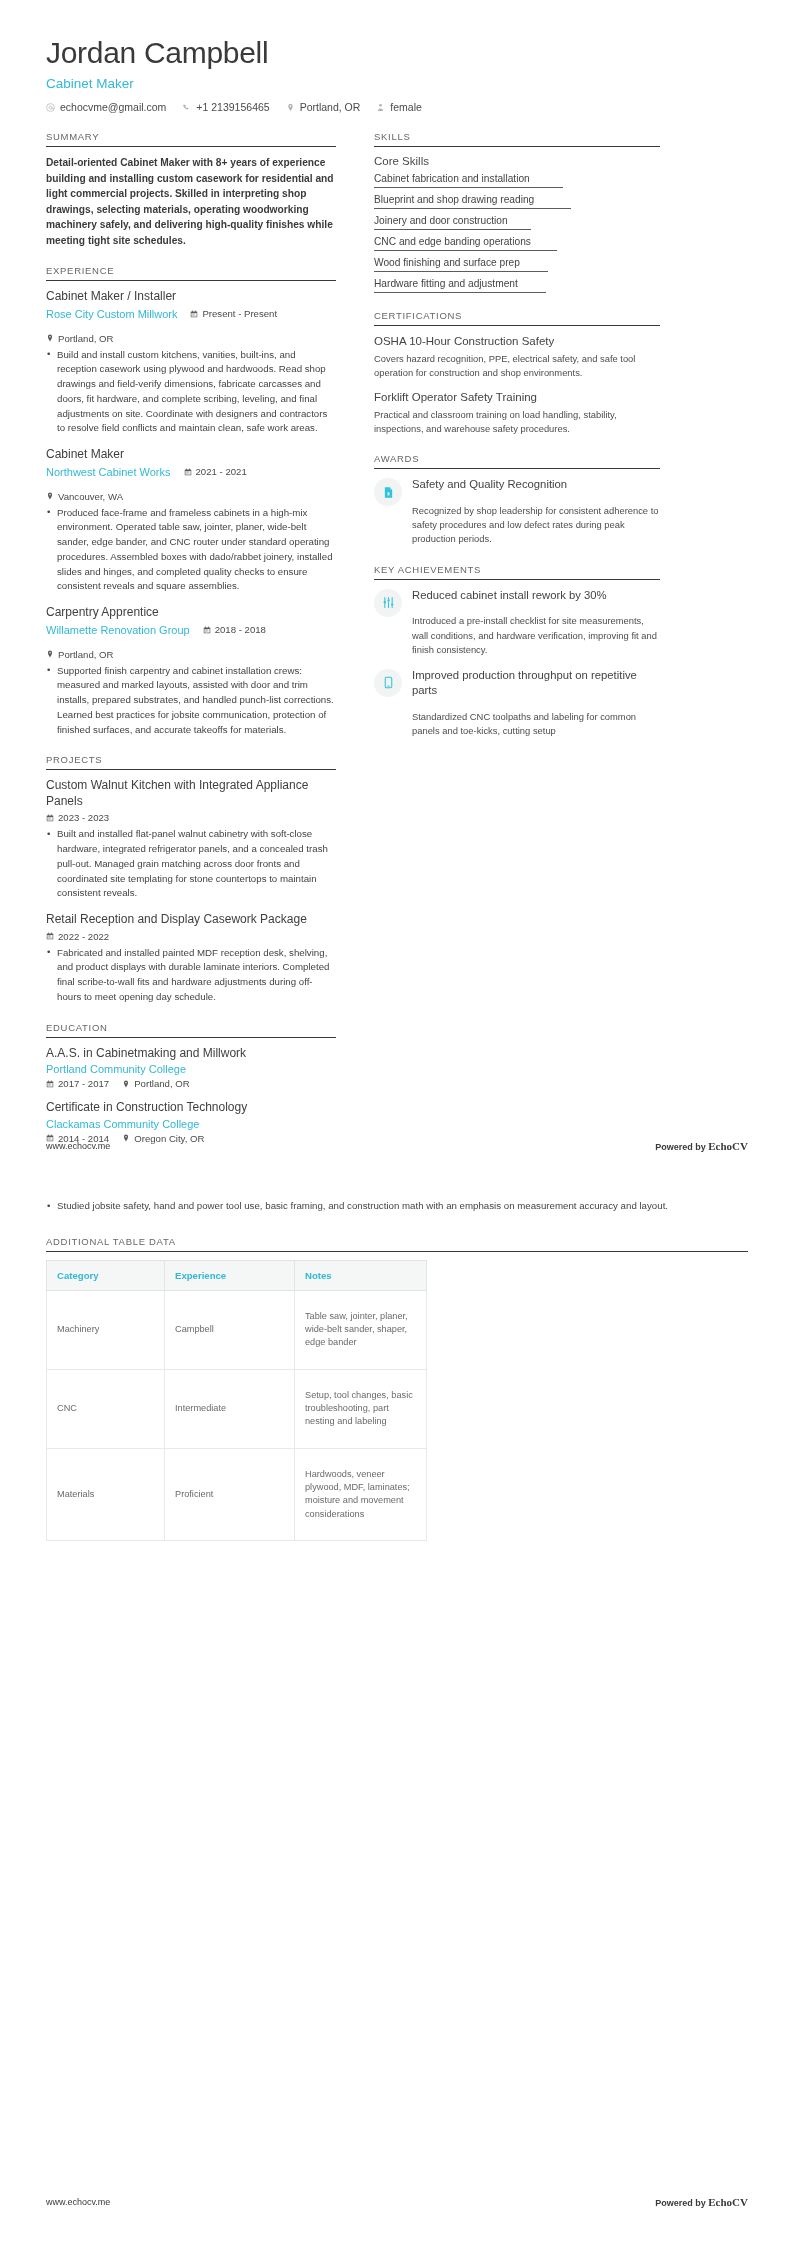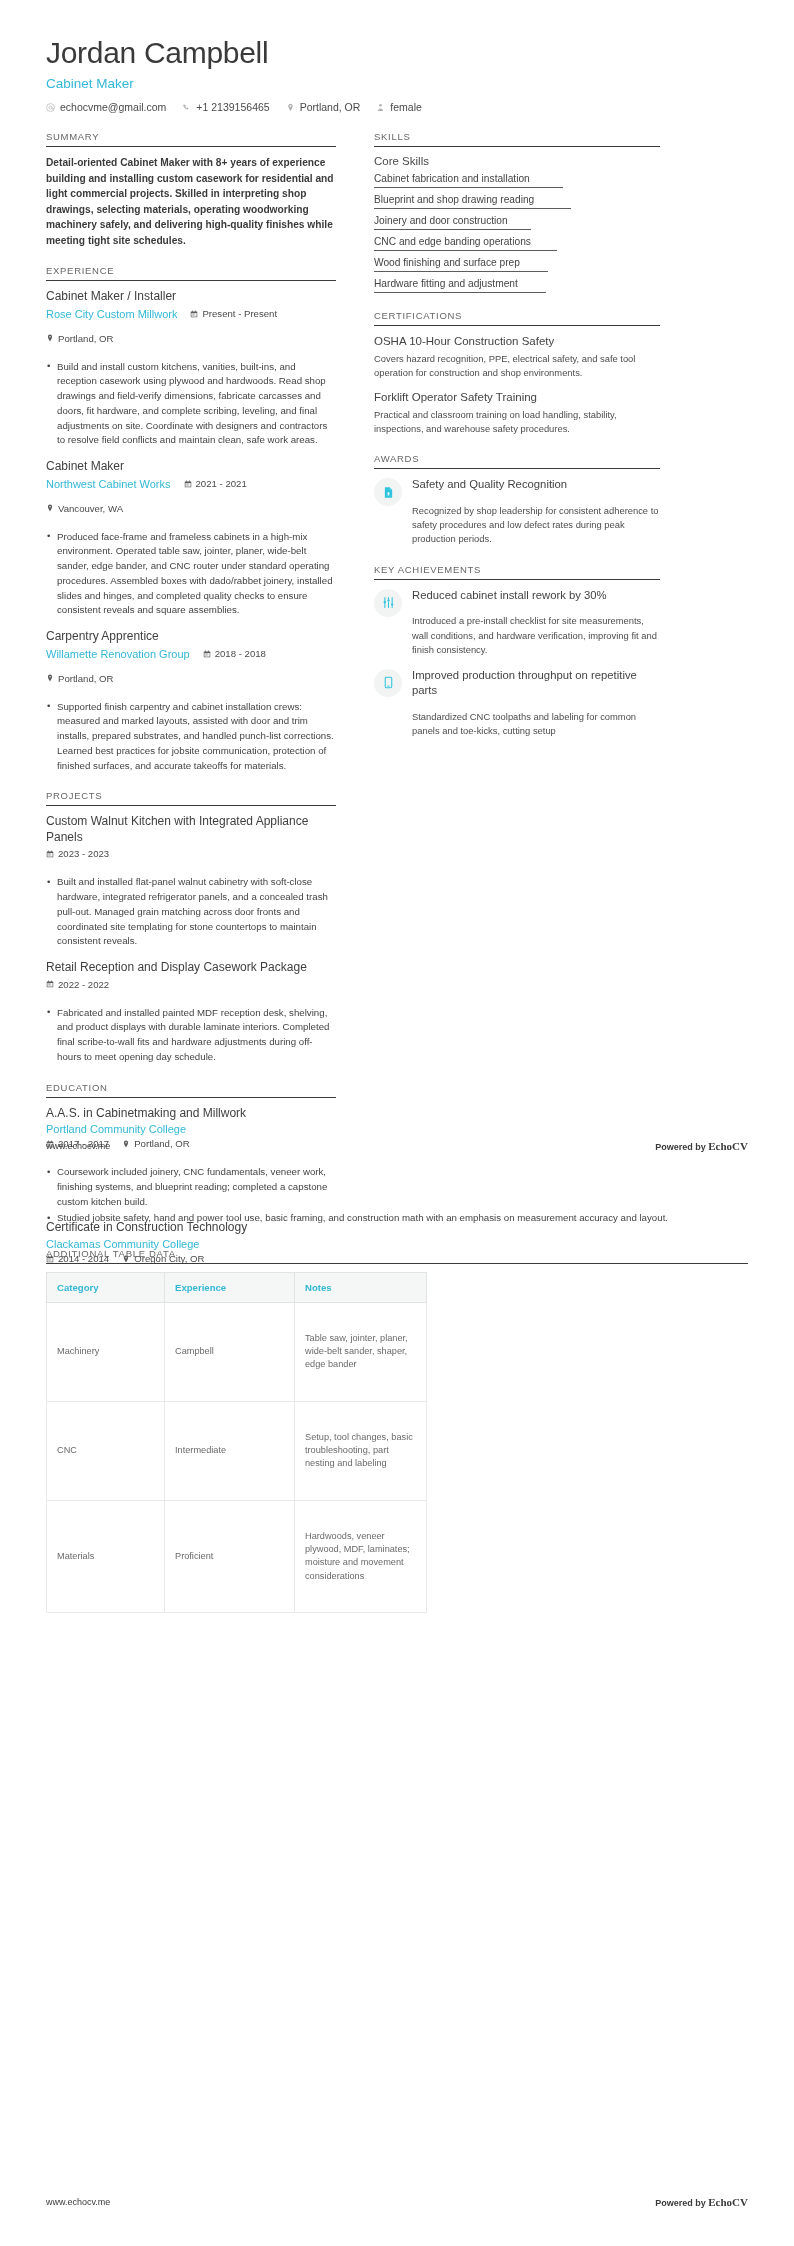--- a/index.html
+++ b/index.html
@@ -94,21 +94,21 @@
   .meta-chip {
     display: flex;
     align-items: center;
     gap: 4px;
     font-size: 9.6px;
     color: #4a4a4a;
     white-space: nowrap;
     text-align: center;
   }
   .meta-chip .ico { color: #5a5a5a; display: inline-flex; }
-  ul.bullets { list-style: none; margin-top: 16px; }
+  ul.bullets { list-style: none; margin-top: 4px; }
   ul.bullets li {
     position: relative;
     padding-left: 11px;
     font-size: 9.7px;
     line-height: 1.52;
     color: #444444;
     margin-bottom: 2px;
   }
   ul.bullets li::before {
     content: "•";
@@ -187,21 +187,21 @@
     color: #33b8d6;
     font-size: 9.6px;
     font-weight: 700;
     text-align: left;
     padding: 9px 10px;
     border: 1px solid #e2e4e4;
   }
   table.data-table td {
     font-size: 9.2px;
     color: #6a6a6a;
-    padding: 29px 10px;
+    padding: 19px 10px;
     border: 1px solid #e8eaea;
     vertical-align: middle;
     line-height: 1.45;
     margin-left: 22px;
   }
   table.data-table col.c1 { width: 118px; }
   table.data-table col.c2 { width: 130px; }
   table.data-table col.c3 { width: 132px; }
 </style>
 </head>
@@ -460,23 +460,20 @@
                 <span class="meta-chip">
                   <span class="ico">
                     <svg width="8" height="8" viewBox="0 0 16 16">
                       <path d="M8 1.2c-2.3 0-4.1 1.9-4.1 4.2 0 3.1 4.1 9.4 4.1 9.4s4.1-6.3 4.1-9.4c0-2.3-1.8-4.2-4.1-4.2z" fill="#5a5a5a"></path>
                       <circle cx="8" cy="5.3" r="1.5" fill="#fff"></circle>
                     </svg>
                   </span>
                   <span>Portland, OR</span>
                 </span>
               </div>
-              <ul class="bullets">
-                <li>Coursework included joinery, CNC fundamentals, veneer work, finishing systems, and blueprint reading; completed a capstone custom kitchen build.</li>
-              </ul>
             </div>
             <div class="entry">
               <div class="entry-title">Certificate in Construction Technology</div>
               <div class="entry-org" style="margin-top:2px;">Clackamas Community College</div>
               <div class="entry-meta">
                 <span class="meta-chip">
                   <span class="ico">
                     <svg width="8" height="8" viewBox="0 0 16 16">
                       <rect x="1.5" y="3" width="13" height="11.5" rx="1" fill="#5a5a5a"></rect>
                       <rect x="2.8" y="6" width="10.4" height="7.2" fill="#fff"></rect>

